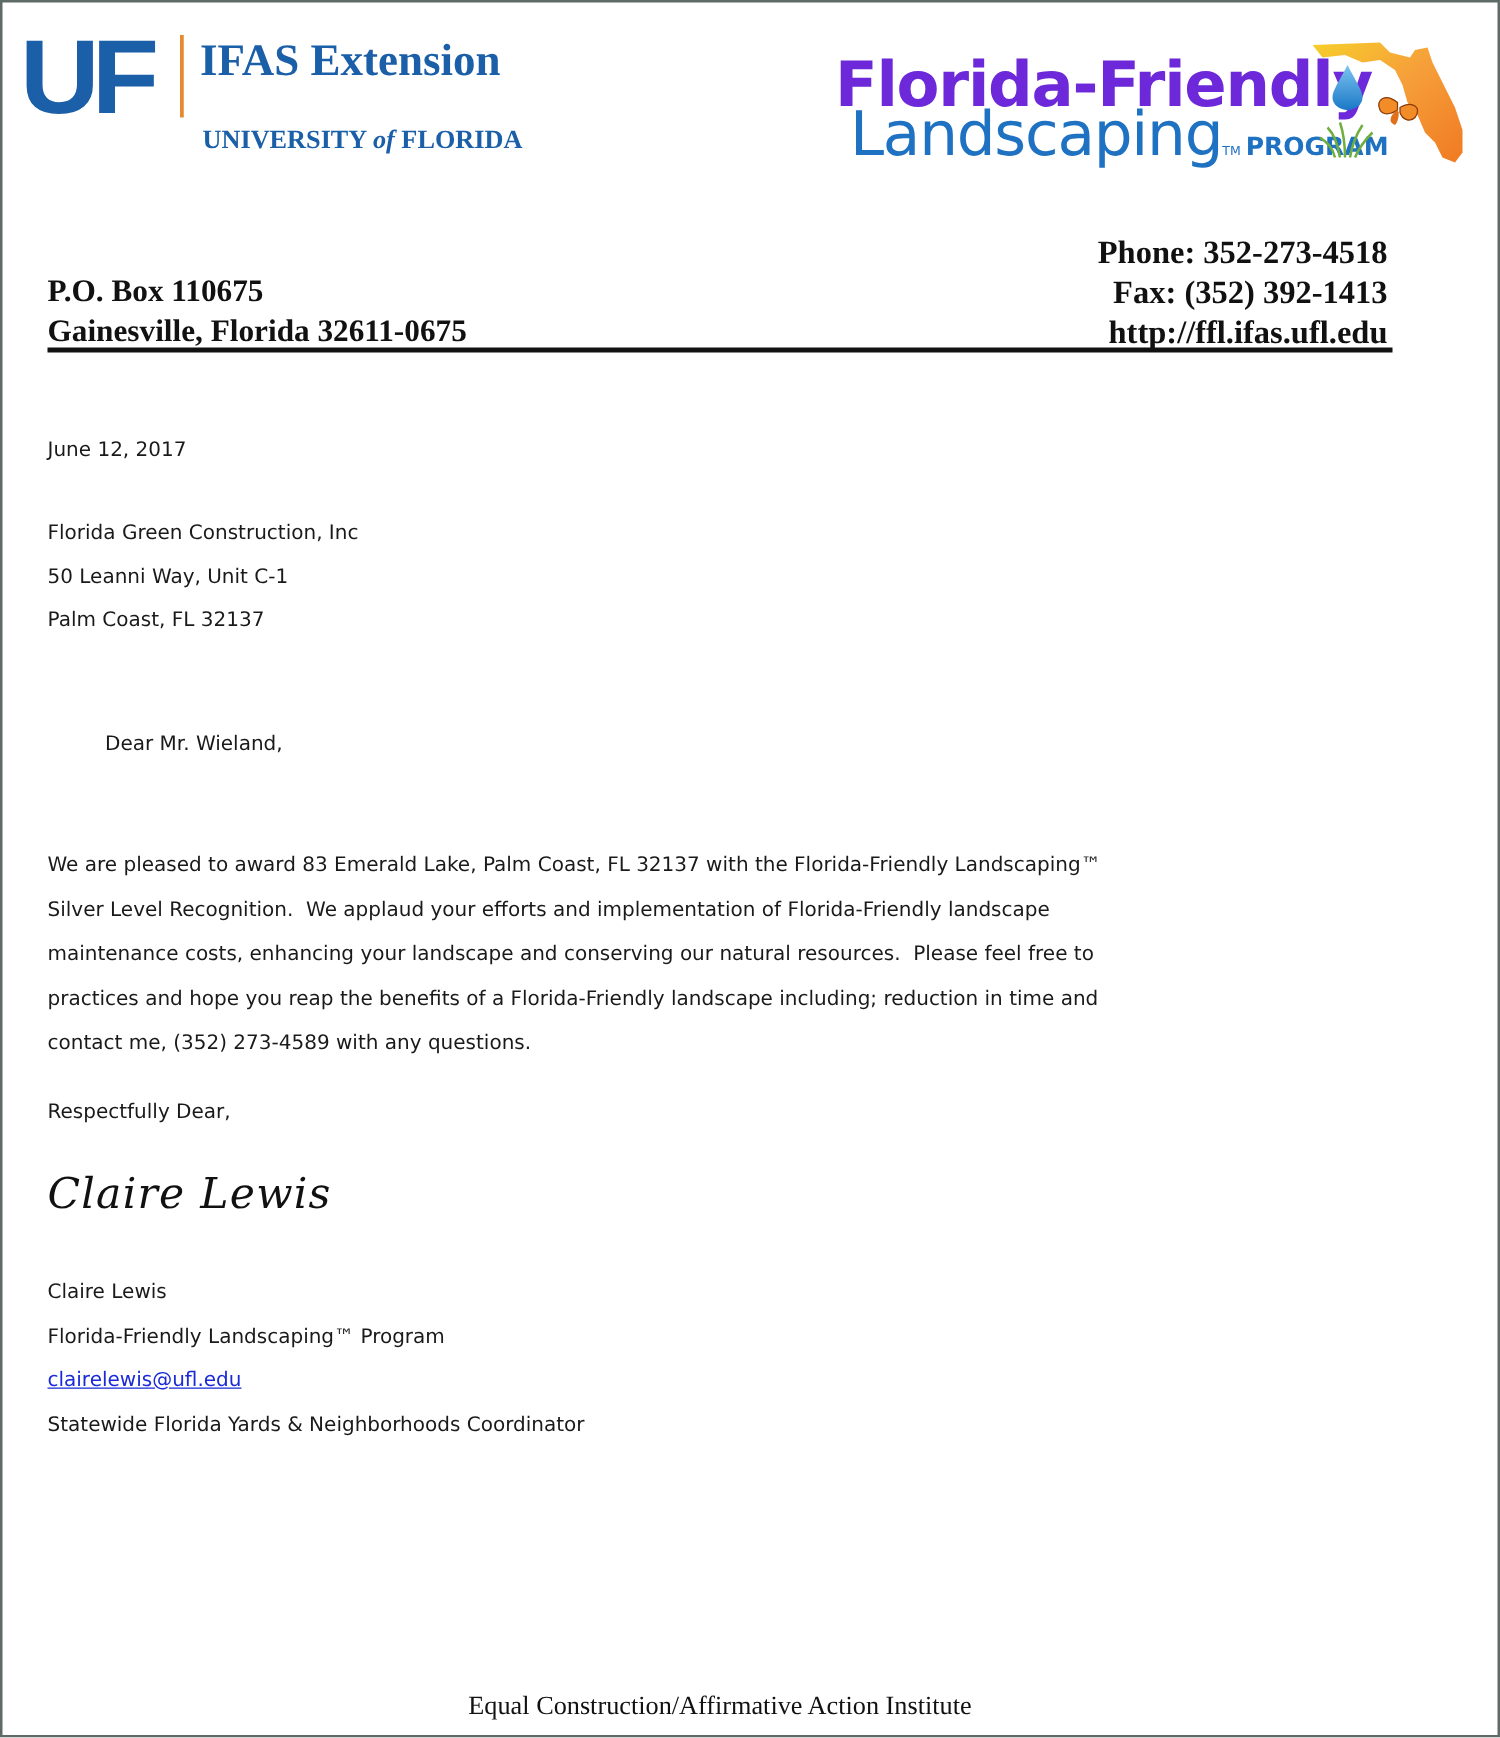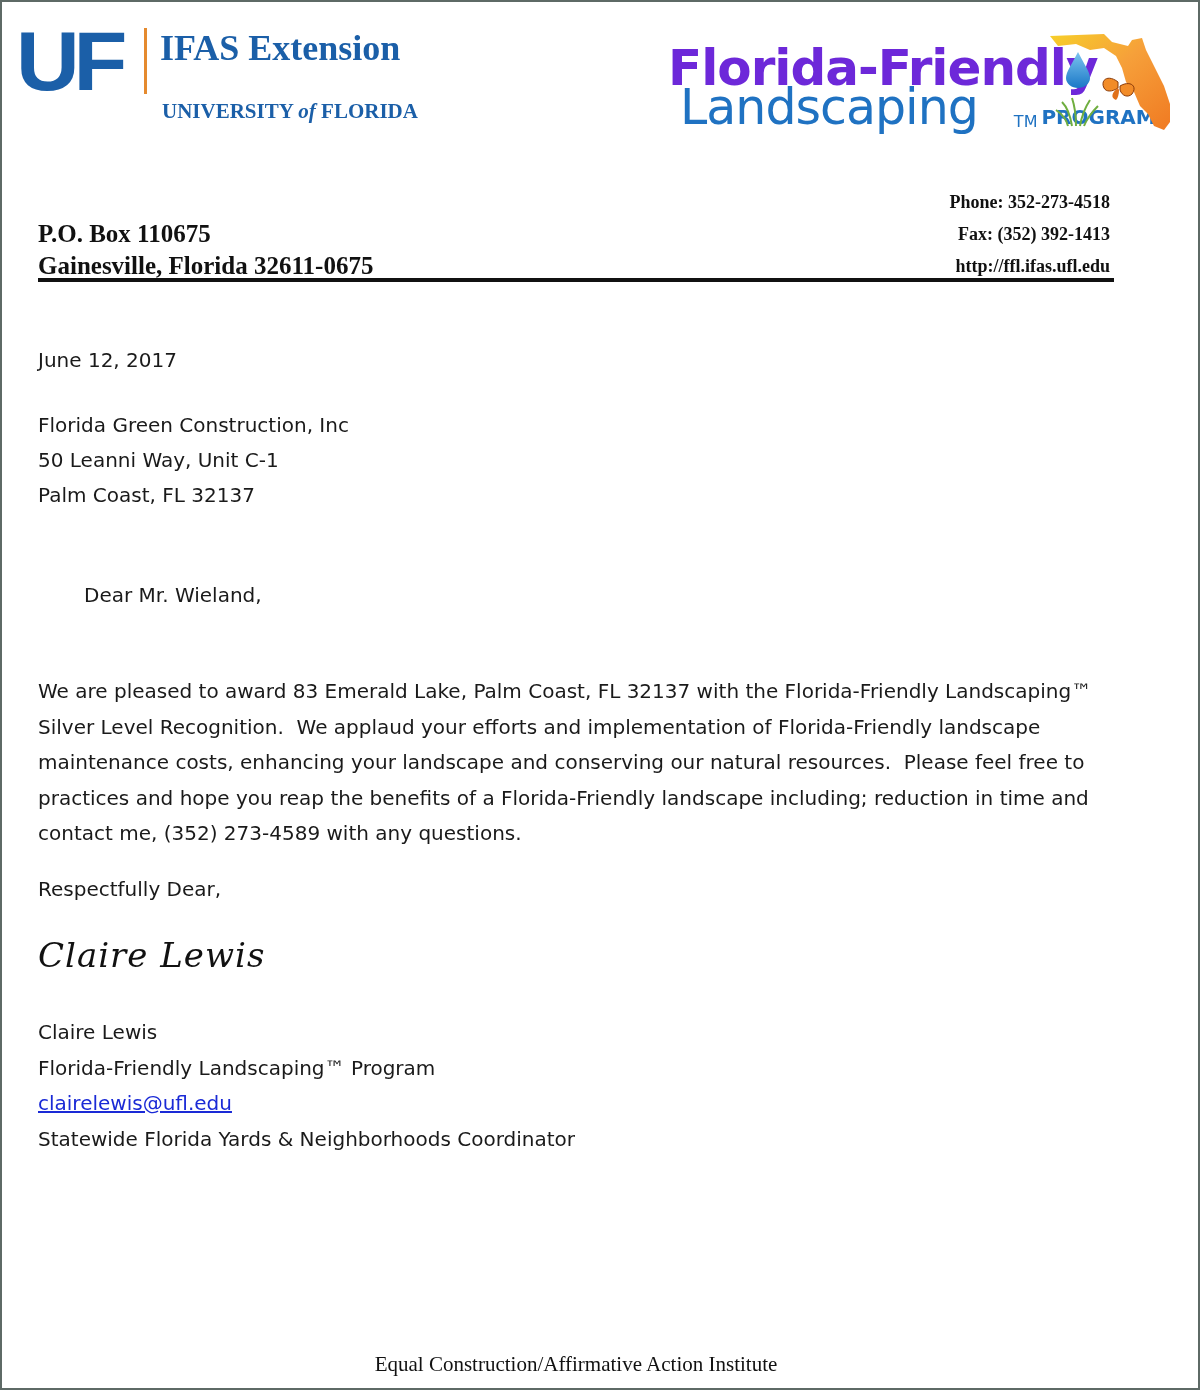--- a/index.html
+++ b/index.html
@@ -8,27 +8,27 @@
   .abs { position:absolute; }
   .uf-logo { left:14px; top:22px; height:74px; }
   .uf-mark { position:absolute; left:0; top:0; font-family:"Liberation Sans", sans-serif; font-weight:900; font-size:84px; line-height:74px; color:#1b5fa8; letter-spacing:-6px; transform:scaleX(1.05); transform-origin:left; }
   .uf-bar { position:absolute; left:128px; top:4px; width:3px; height:66px; background:#e58a2e; }
   .uf-title { position:absolute; left:144px; top:-4px; font-family:"Liberation Serif", serif; font-weight:700; font-size:36px; line-height:56px; color:#1b5fa8; white-space:nowrap; }
   .uf-sub { position:absolute; left:146px; top:74px; font-family:"Liberation Serif", serif; font-weight:700; font-size:21px; line-height:26px; color:#1b5fa8; white-space:nowrap; }
   .uf-sub i { font-weight:700; }
   .ffl-logo { left:666px; top:20px; width:520px; height:120px; }
   .ffl-line1 { position:absolute; left:0; top:0; font-family:"DejaVu Sans", sans-serif; font-weight:700; font-size:50px; line-height:62px; color:#6d28d9; white-space:nowrap; letter-spacing:-1px;margin-top:15px; }
   .ffl-line2 { position:absolute; left:12px; top:56px; font-family:"DejaVu Sans", sans-serif; font-weight:400; font-size:49px; line-height:60px; color:#1f72c2; white-space:nowrap; letter-spacing:-1px; }
-  .ffl-tm { font-size:16px; vertical-align:top; position:relative; top:14px; letter-spacing:0;margin-left:36px; }
+  .ffl-tm { font-size:10px; vertical-align:top; position:relative; top:14px; letter-spacing:0; }
   .ffl-program { font-size:20px; font-weight:700; letter-spacing:0; margin-left:4px; }
   .ffl-map { position:absolute; left:378px; top:4px; }
   .addr-left { left:36px; top:216px; font-family:"Liberation Serif", serif; font-weight:700; font-size:25px; line-height:32px; color:#111; }
-  .addr-right { right:88px; top:184px; font-family:"Liberation Serif", serif; font-weight:700; font-size:18px; line-height:32px; color:#111; text-align:right; }
+  .addr-right { right:88px; top:184px; font-family:"Liberation Serif", serif; font-weight:700; font-size:26px; line-height:32px; color:#111; text-align:right; }
   .rule { left:36px; top:276px; width:1076px; height:4px; background:#111; }
-  .body-text { font-family:"DejaVu Sans", sans-serif; font-size:20px; color:#1a1a1a; }
+  .body-text { font-family:"DejaVu Sans", sans-serif; font-size:16px; color:#1a1a1a; }
   .date { left:36px; top:344px; line-height:28px; }
   .recipient { left:36px; top:406px; line-height:35px; }
   .salutation { left:36px; top:579px; line-height:28px;margin-left:46px; }
   .para { left:36px; top:672px; width:1090px; line-height:35.6px; }
   .closing { left:36px; top:873px; line-height:28px; }
   .signature { left:36px; top:928px; font-family:"DejaVu Serif", serif; font-style:italic; font-size:34px; line-height:50px; color:#111; letter-spacing:1px; }
   .sigblock { left:36px; top:1013px; line-height:35.6px; }
   .email { color:#1a2ad6; text-decoration:underline; cursor:pointer; }
   .footer { left:0; width:1148px; top:1348px; text-align:center; font-family:"Liberation Serif", serif; font-size:21px; line-height:28px; color:#111; }
   .line { display:block; white-space:nowrap; }

